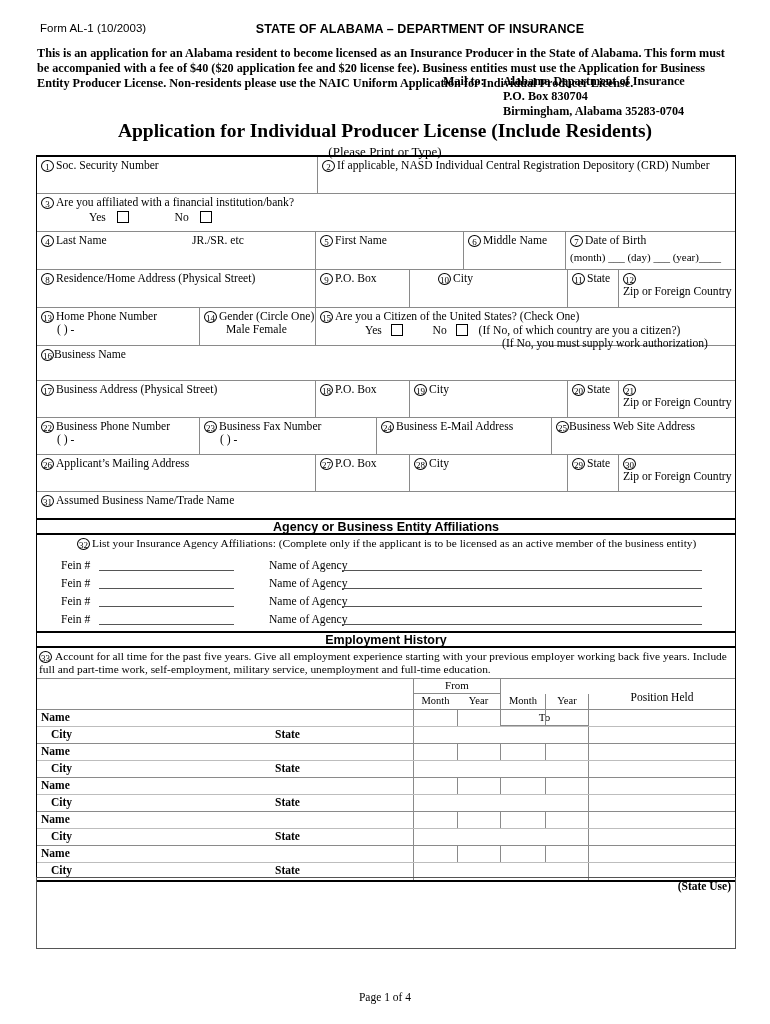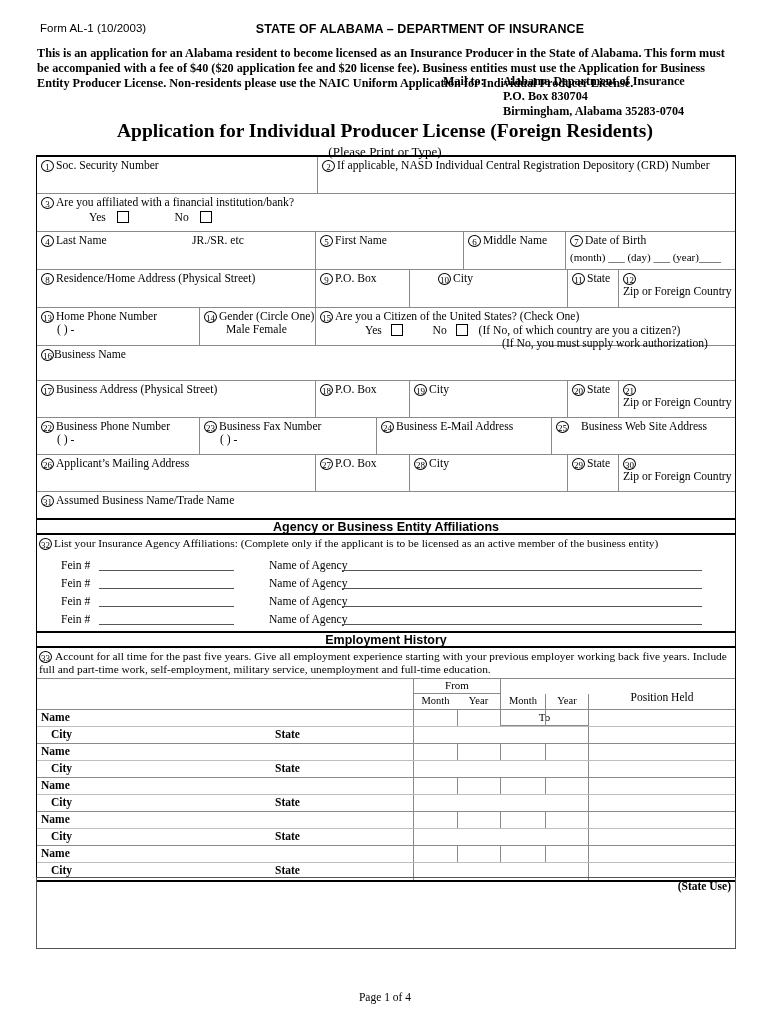--- a/index.html
+++ b/index.html
@@ -200,21 +200,21 @@
 
   <div class="mailto">
     <span class="mt-label">Mail to:</span>
     <span class="mt-lines">
       <span style="display:block">Alabama Department of Insurance</span>
       <span style="display:block">P.O. Box 830704</span>
       <span style="display:block">Birmingham, Alabama  35283-0704</span>
     </span>
   </div>
 
-  <div class="main-title">Application for Individual Producer License (Foreign Residents)</div>
+  <div class="main-title">Application for Individual Producer License (Include Residents)</div>
   <div class="sub-title">(Please Print or Type)</div>
 
   <div class="grid" style="top:155px;">
 
     <div class="row thick-top" style="height:39px;">
       <div class="cell" style="left:0; width:280px;">
         <span class="num">1</span><span class="lbl">Soc. Security Number</span>
       </div>
       <div class="cell vl" style="left:280px; width:418px;">
         <span class="num">2</span><span class="lbl">If applicable, NASD Individual Central Registration Depository (CRD) Number</span>
@@ -322,21 +322,21 @@
         <div style="margin-left:16px; font-size:11.6px;">(      )        -</div>
       </div>
       <div class="cell vl" style="left:162px; width:177px;">
         <span class="num">23</span><span class="lbl">Business Fax Number</span>
         <div style="margin-left:16px; font-size:11.6px;">(      )        -</div>
       </div>
       <div class="cell vl" style="left:339px; width:175px;">
         <span class="num">24</span><span class="lbl">Business E-Mail Address</span>
       </div>
       <div class="cell vl" style="left:514px; width:184px;">
-        <span class="num">25</span><span class="lbl" style="padding-left:12px;">Business Web Site Address</span>
+        <span class="num">25</span><span class="lbl" style="padding-left:0;">Business Web Site Address</span>
       </div>
     </div>
 
     <div class="row" style="height:37px;">
       <div class="cell" style="left:0; width:278px;">
         <span class="num">26</span><span class="lbl">Applicant’s Mailing Address</span>
       </div>
       <div class="cell vl" style="left:278px; width:94px;">
         <span class="num">27</span><span class="lbl">P.O. Box</span>
       </div>
@@ -356,21 +356,21 @@
         <span class="num">31</span><span class="lbl">Assumed Business Name/Trade Name</span>
       </div>
     </div>
   </div>
 
   <div class="band" style="top:518px; height:17px; line-height:15px;">
     <span>Agency or Business Entity Affiliations</span>
   </div>
 
   <div class="grid" style="top:535px; border-bottom:none;">
-    <div style="position:relative; height:17px; padding:2px 0 0 2px; font-size:11.4px;">
+    <div style="position:relative; height:17px; padding:2px 0 0 2px; font-size:11.4px;margin-left:38px;">
       <span class="num">32</span><span class="lbl">List your Insurance Agency Affiliations: (Complete only if the applicant is to be licensed as an active member of the business entity)</span>
     </div>
     <div id="fein-rows" style="position:relative; padding:4px 0 6px 0;">
         <div style="position:relative;height:18px;font-size:11.6px;">
           <span style="position:absolute;left:24px;top:1px;">Fein #</span>
           <span class="dotline" style="position:absolute;left:62px;top:1px;width:135px;"></span>
           <span style="position:absolute;left:232px;top:1px;">Name of Agency</span>
           <span class="dotline" style="position:absolute;left:305px;top:1px;width:360px;"></span>
         </div>
         <div style="position:relative;height:18px;font-size:11.6px;">

